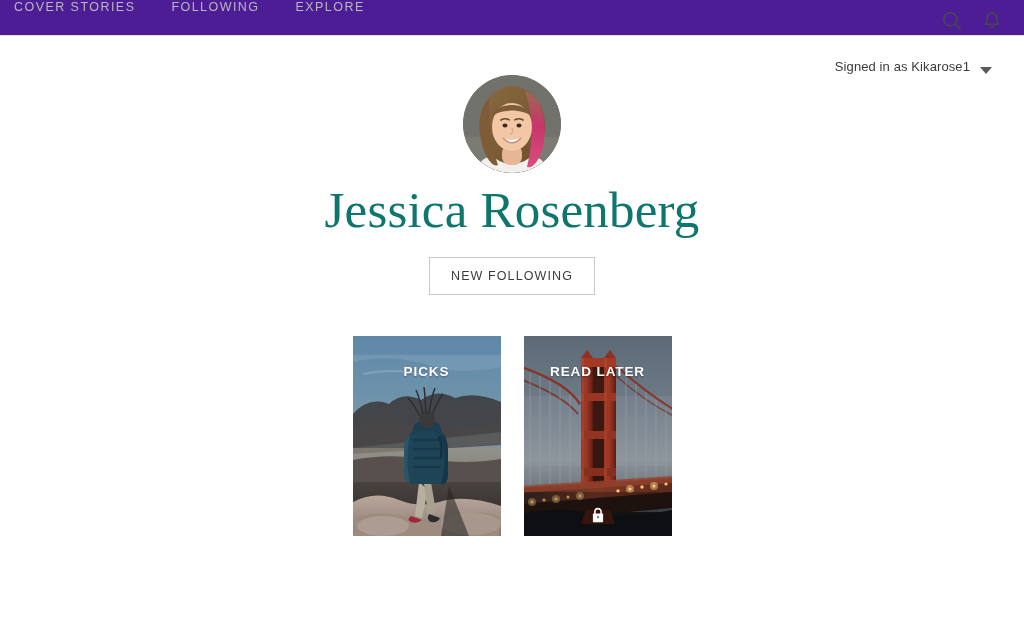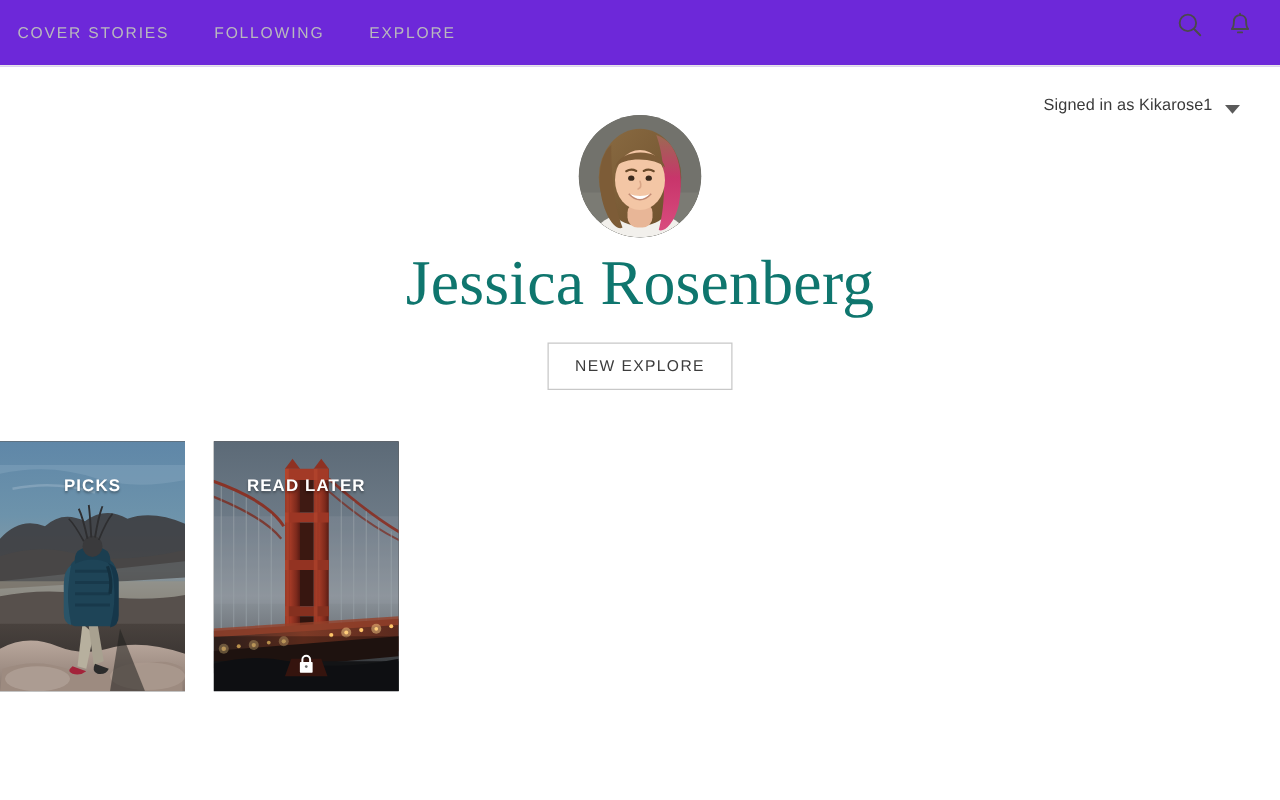--- a/index.html
+++ b/index.html
@@ -11,26 +11,26 @@
     height: 640px;
     background: #ffffff;
     font-family: "Liberation Sans", sans-serif;
     overflow: hidden;
     -webkit-font-smoothing: antialiased;
   }
 
   
   .header {
     position: relative;
-    height: 53px;
+    height: 36px;
     border-bottom: 1px solid #e6e6e6;
     display: flex;
-    align-items: center;
+    align-items: flex-start;
     box-sizing: border-box;
-    background: #6d28d9;
+    background: #4c1d95;
   }
   .nav {
     display: flex;
     align-items: center;
     margin-left: 14px;
   }
   .nav-item {
     font-size: 12.5px;
     letter-spacing: 1.45px;
     color: #b9b9bd;
@@ -133,21 +133,21 @@
     padding: 12px 21px 11px 21px;
     cursor: pointer;
     font-family: "Liberation Sans", sans-serif;
     line-height: 1;
   }
 
   
   .mag-grid {
     margin-top: 41px;
     display: flex;
-    justify-content: flex-start;
+    justify-content: center;
     gap: 23px;
   }
   .mag-card {
     width: 148px;
     height: 200px;
     position: relative;
     overflow: hidden;
     cursor: pointer;
     background: #2b2f33;
   }
@@ -255,21 +255,21 @@
           <path d="M40 63 q9 9 18 0 q-9 3.6 -18 0 Z" fill="#ffffff"></path>
           <path d="M40 63 q9 9.6 18 0" stroke="#c08a74" stroke-width="1.2" fill="none"></path>
         </g>
       </svg>
     </div>
   </div>
 
   <div class="profile-name">Jessica Rosenberg</div>
 
   <div class="new-mag-wrap">
-    <button class="new-mag-btn">NEW EXPLORE</button>
+    <button class="new-mag-btn">NEW FOLLOWING</button>
   </div>
 </div>
 
 <div class="mag-grid">
 
   <div class="mag-card">
     <svg class="cover" viewBox="0 0 148 200" preserveAspectRatio="xMidYMid slice">
       <defs>
         <linearGradient id="skyA" x1="0" y1="0" x2="0" y2="1">
           <stop offset="0" stop-color="#5f87a8"></stop>

